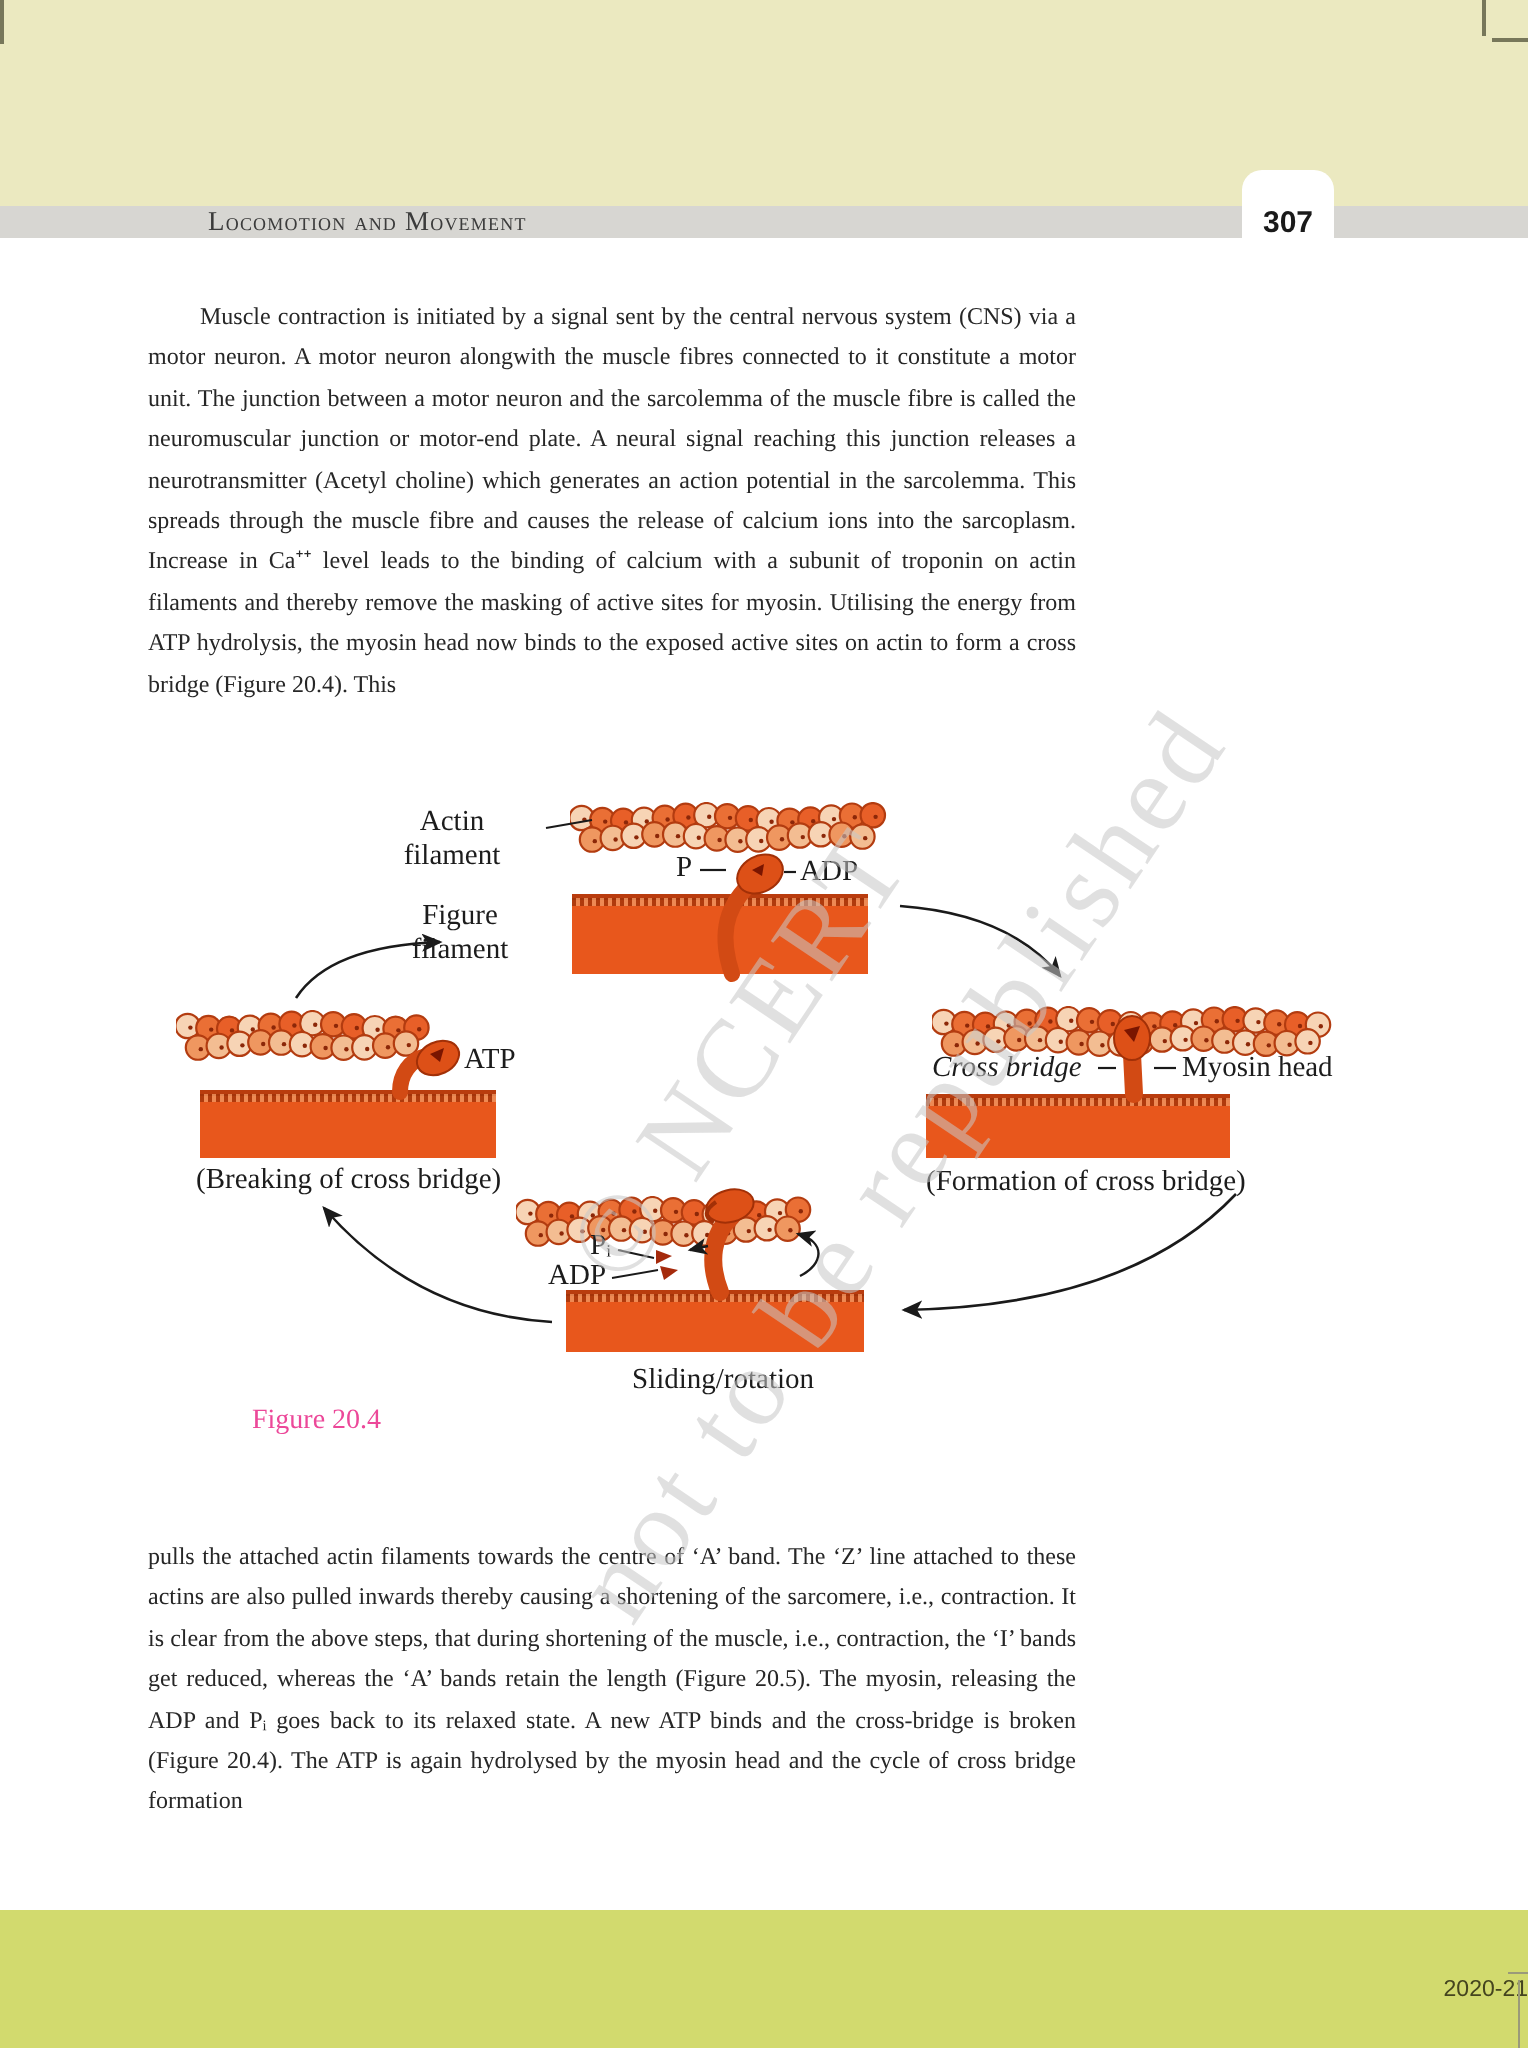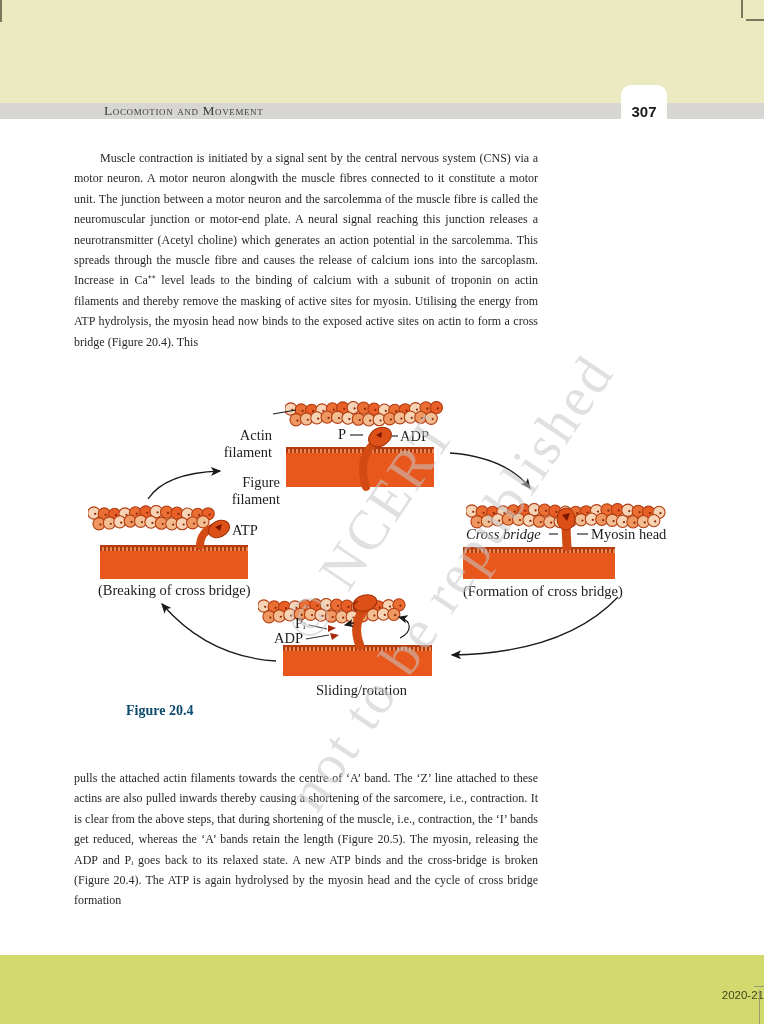--- a/index.html
+++ b/index.html
@@ -20,26 +20,26 @@
         line-height:20.4px;color:#272727;}
   .para1{top:148px;text-indent:26px;}
   .para2{top:768px;}
   
   .figure{position:absolute;left:0;top:395px;width:764px;height:310px;}
   .figure > *{position:absolute;}
   .myoblock{background:#e8571c;border-top:3px solid #b93c0e;box-sizing:border-box;}
   .myoblock::before{content:"";position:absolute;left:0;right:0;top:-1px;height:4px;
         background:repeating-linear-gradient(90deg,#9d3108 0 2px,#f09a66 2px 4px);opacity:.75;}
   .figlabel{font-size:14.5px;line-height:17px;color:#1c1c1c;white-space:nowrap;}
-  .right-align{text-align:right;margin-top:24px;}
+  .right-align{text-align:center;}
   .stage-caption{font-size:14.5px;color:#1c1c1c;white-space:nowrap;}
   .overlay{left:0;top:0;}
   
   .figcaption{position:absolute;left:126px;top:703px;width:472px;display:flex;gap:9px;}
-  .figcaption .lab{font-weight:bold;font-size:14px;white-space:nowrap;color:#0c4a6e;}
+  .figcaption .lab{font-weight:normal;font-size:14px;white-space:nowrap;color:#ec4899;}
   .figcaption .txt{width:392px;font-size:13.8px;line-height:19px;text-align:justify;color:#1e1e1e;}
   
   .watermark{position:absolute;left:120px;top:330px;width:580px;height:450px;
         display:flex;flex-direction:column;align-items:center;justify-content:center;gap:34px;
         transform:rotate(-56deg);color:#c8c8c8;opacity:.55;font-size:56px;letter-spacing:3px;
         white-space:nowrap;pointer-events:none;z-index:5;}
   
   .footer-band{position:absolute;left:0;top:955px;width:764px;height:69px;background:#d2da6e;}
   .footer-year{position:absolute;left:0;top:989px;width:764px;text-align:right;
         font-family:"Liberation Sans",sans-serif;font-size:11.5px;color:#45451f;}

